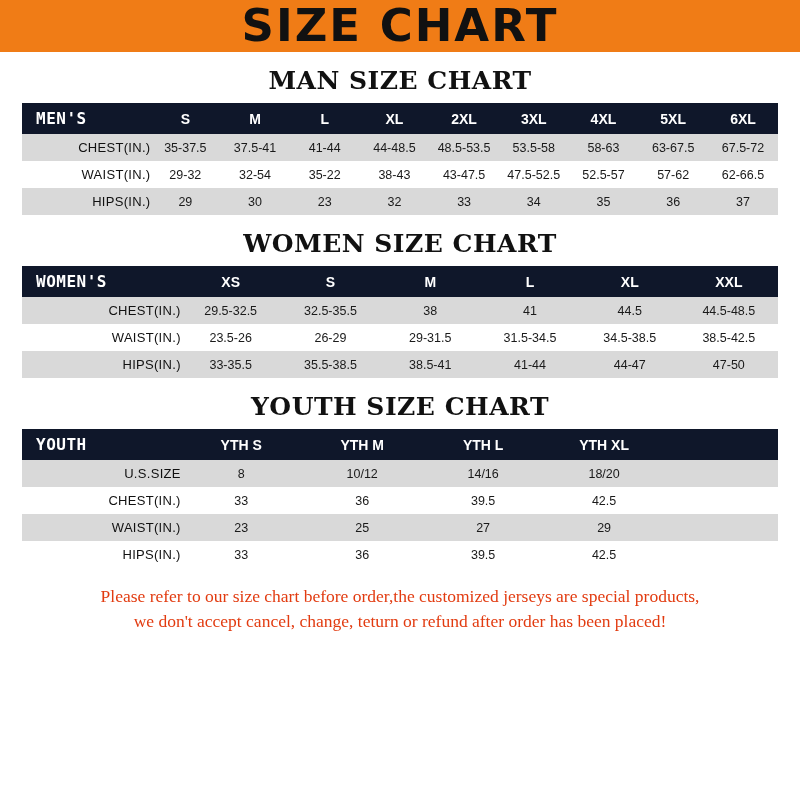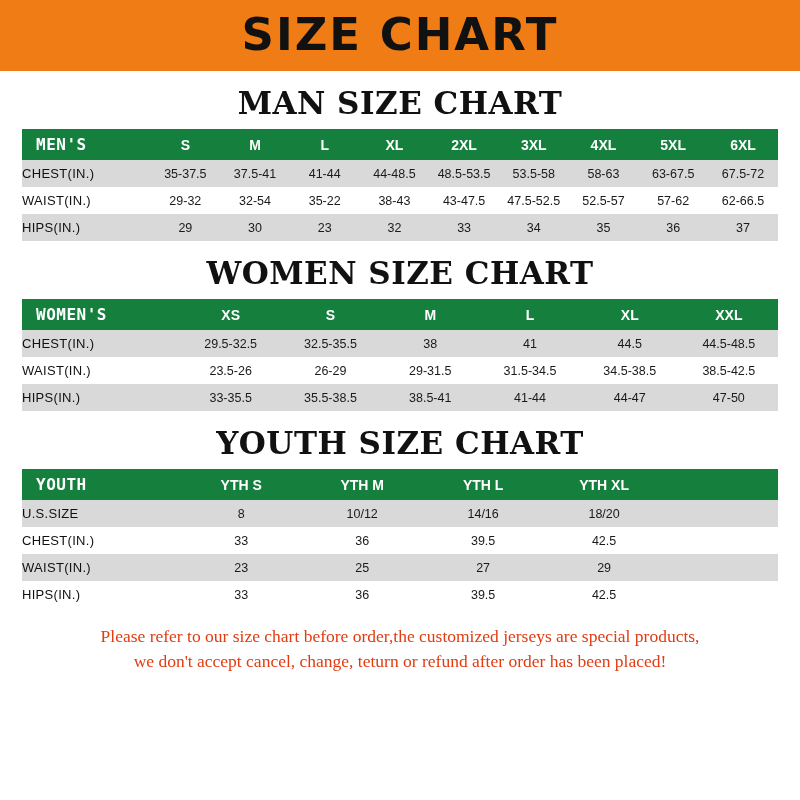--- a/index.html
+++ b/index.html
@@ -16,21 +16,21 @@
   .page {
     position: relative;
     width: 800px;
     height: 800px;
     box-sizing: border-box;
     background: #ffffff;
   }
   
   .banner {
     position: relative;
-    height: 71px;
+    height: 52px;
     background: #f07c16;
     display: flex;
     align-items: center;
     justify-content: center;
   }
   .banner-title {
     font-family: "DejaVu Sans", sans-serif;
     font-weight: bold;
     font-size: 45px;
     letter-spacing: 2px;
@@ -39,42 +39,42 @@
     padding-bottom: 2px;
   }
   .content {
     padding: 0 22px;
     box-sizing: border-box;
   }
   .section-title {
     text-align: center;
     font-family: "DejaVu Serif", serif;
     font-weight: bold;
-    font-size: 31px;
+    font-size: 25px;
     color: #111111;
     letter-spacing: 0.5px;
     margin: 14px 0 8px 0;
   }
   table.chart {
     width: 100%;
     border-collapse: collapse;
     table-layout: fixed;
   }
   table.chart th, table.chart td {
     text-align: center;
     font-family: "Liberation Sans", sans-serif;
     font-size: 12.5px;
     color: #1a1a1a;
     padding: 0;
     height: 27px;
     vertical-align: middle;
     white-space: nowrap;
   }
   table.chart thead th {
-    background: #15803d;
+    background: #0f172a;
     color: #ffffff;
     font-size: 14px;
     font-weight: bold;
     height: 31px;
   }
   table.chart thead th.rowhead {
     font-family: "DejaVu Sans Mono", monospace;
     font-size: 16px;
     letter-spacing: 0.5px;
     text-align: left;
@@ -84,21 +84,21 @@
   table.chart tbody tr.alt td {
     background: #d9d9d9;
   }
   table.chart tbody tr.plain td {
     background: #ffffff;
   }
   table.chart tbody td.rowlabel {
     font-size: 13px;
     letter-spacing: 0.3px;
     color: #111111;
-    text-align: left;
+    text-align: right;
   }
   
   .women thead th.rowhead { font-size: 15px; }
   .youth thead th.rowhead { font-size: 15.5px; }
 
   .footer-note {
     margin-top: 16px;
     padding: 0 14px;
     text-align: left;
     color: #e23b10;

